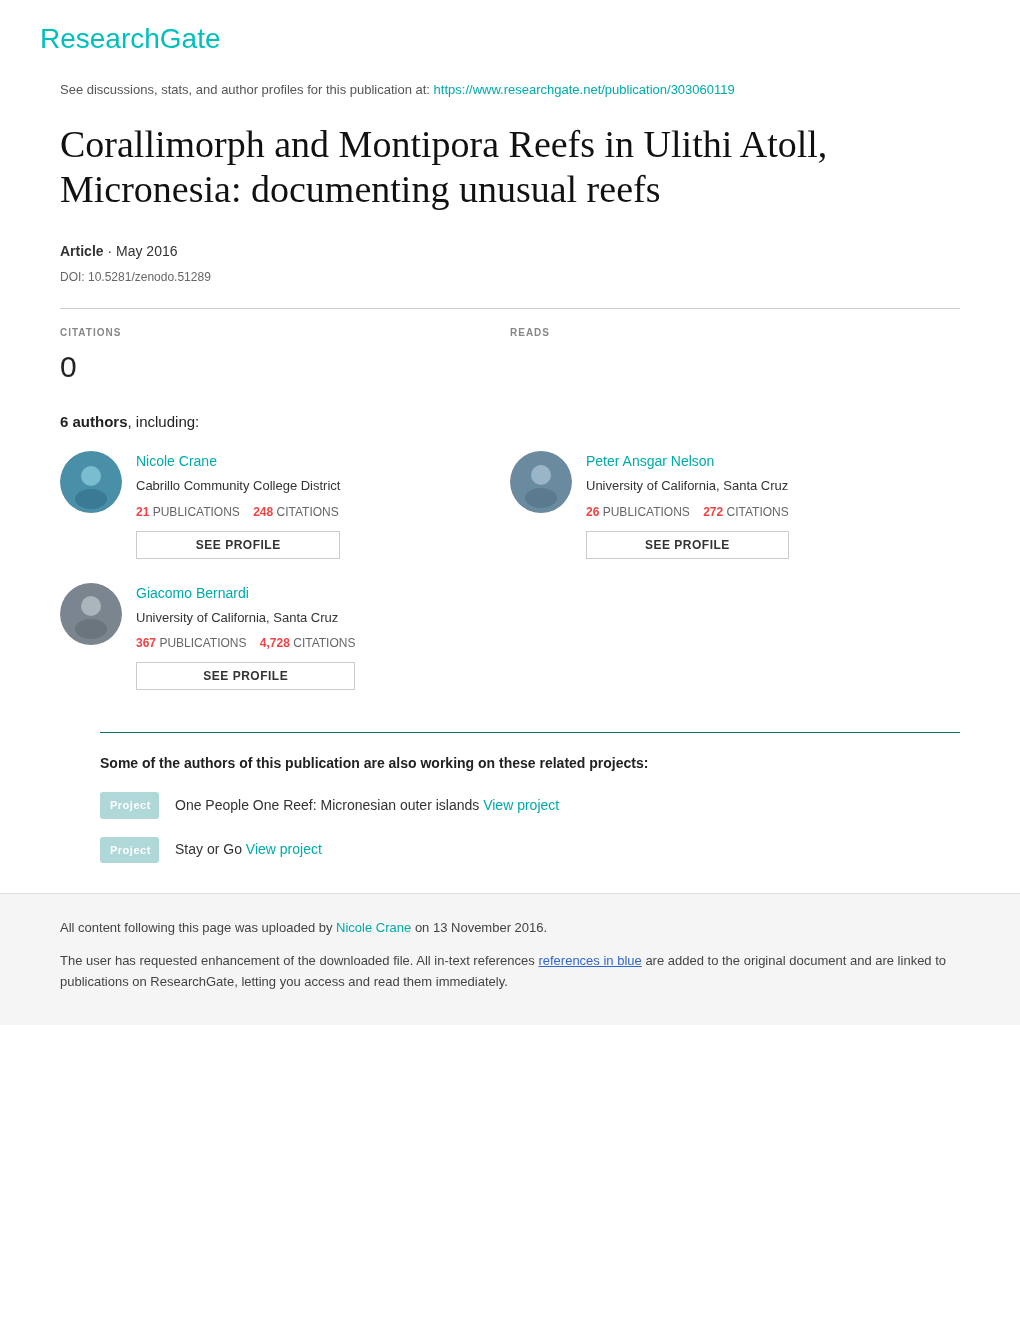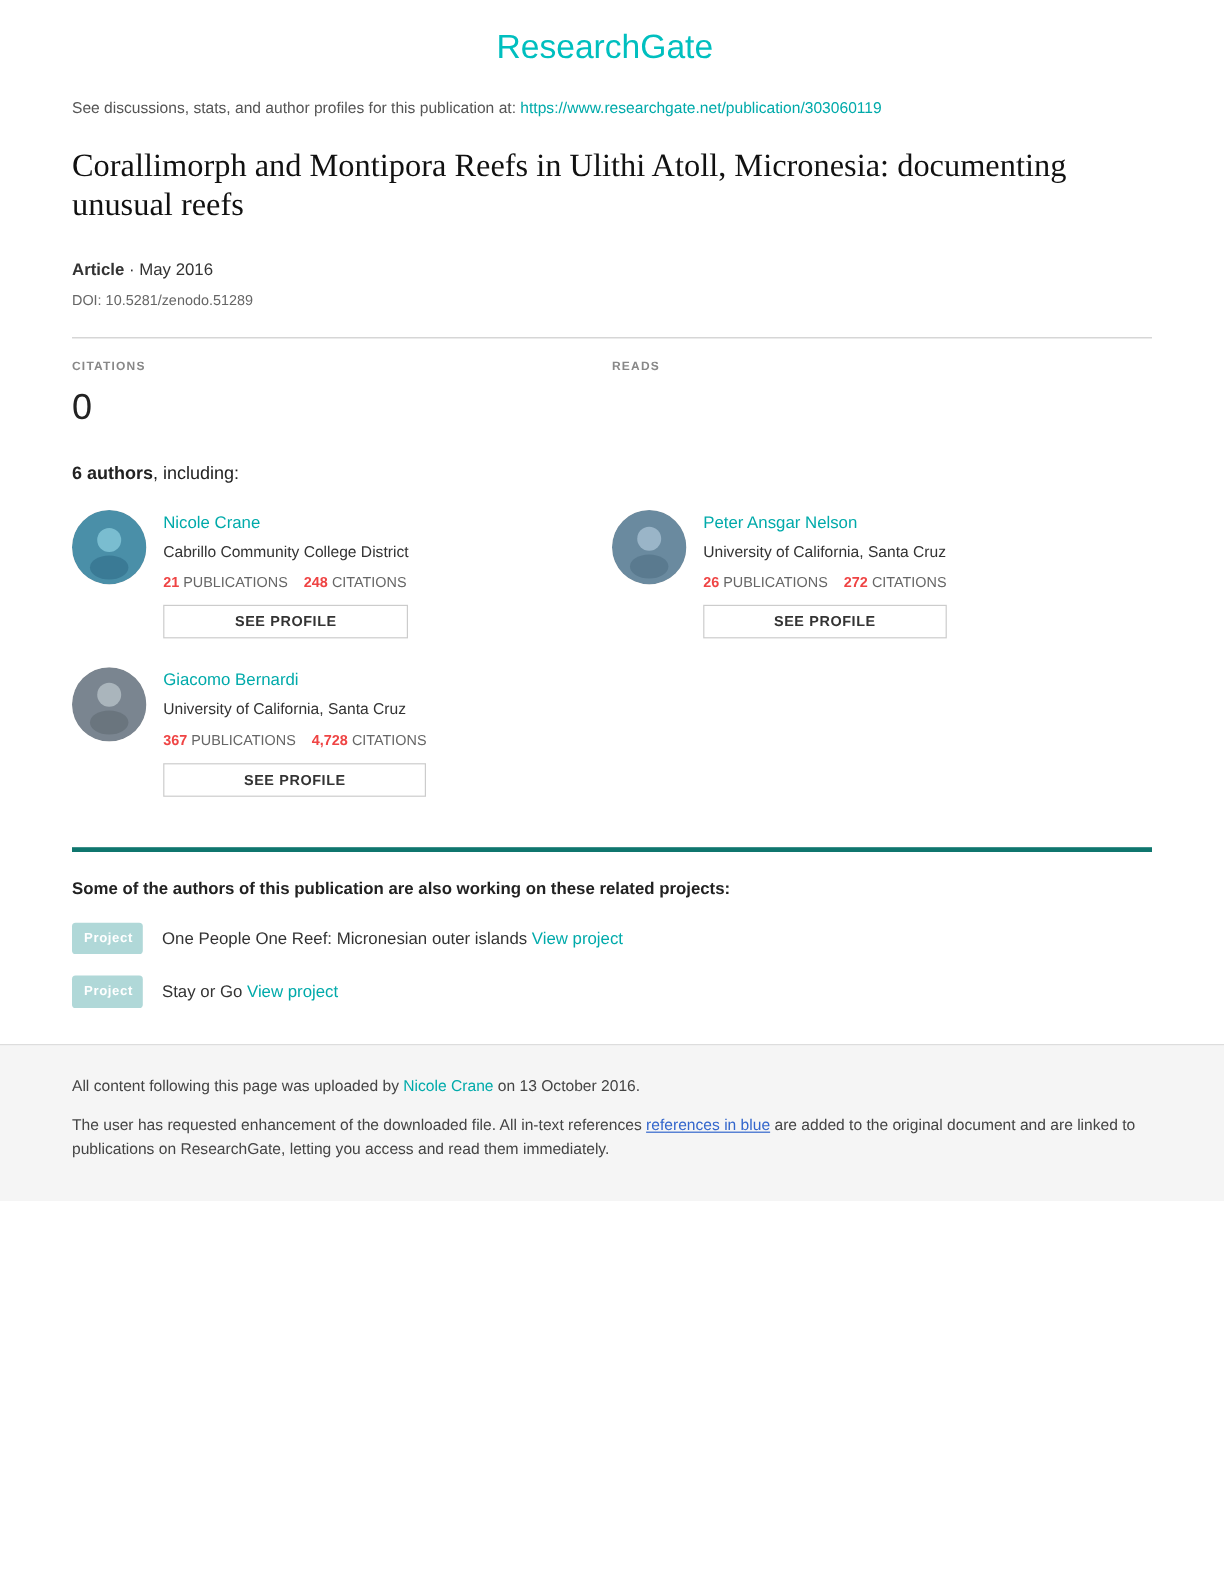--- a/index.html
+++ b/index.html
@@ -12,21 +12,21 @@
     }
     .page {
       max-width: 1020px;
       margin: 0 auto;
       background: #fff;
     }
 
     
     .header {
       display: flex;
-      justify-content: center;
+      justify-content: flex-start;
       padding: 18px 52px 10px 40px;
     }
     .logo {
       font-size: 28px;
       color: #00bfbf;
       font-family: Arial, sans-serif;
       font-weight: 400;
     }
 
     
@@ -39,21 +39,21 @@
       color: #555;
       margin-bottom: 22px;
       font-family: Arial, sans-serif;
     }
     .see-discussions a {
       color: #00aaaa;
       text-decoration: none;
     }
 
     .article-title {
-      font-size: 27px;
+      font-size: 38px;
       font-weight: 400;
       line-height: 1.2;
       color: #111;
       margin-bottom: 28px;
       font-family: Georgia, serif;
     }
 
     .article-meta {
       margin-bottom: 6px;
     }
@@ -179,22 +179,23 @@
       font-size: 12px;
       padding: 6px 8px;
       cursor: pointer;
       letter-spacing: 0.5px;
       font-weight: 600;
       display: inline-block;
     }
 
     .related-projects {
       margin-top: 18px;
-      border-top: 4px solid #0f766e;
+      border-top: 1px solid #0f766e;
       padding-top: 20px;
+      margin-left: 40px;
     }
     .related-heading {
       font-family: Arial, sans-serif;
       font-size: 14px;
       font-weight: 700;
       color: #222;
       margin-bottom: 18px;
     }
     .project-item {
       display: flex;
@@ -387,21 +388,21 @@
         </p>
       </div>
     </div>
 
   </div>
 
   <div class="footer">
     <p>
       <span>All content following this page was uploaded by</span>
       <a href="#">Nicole Crane</a>
-      <span>on 13 October 2016.</span>
+      <span>on 13 November 2016.</span>
     </p>
     <p>
       <span>The user has requested enhancement of the downloaded file. All in-text references</span>
       <a href="#" class="blue-underline">references in blue</a>
       <span>are added to the original document and are linked to publications on ResearchGate, letting you access and read them immediately.</span>
     </p>
   </div>
 
 </div>
 

